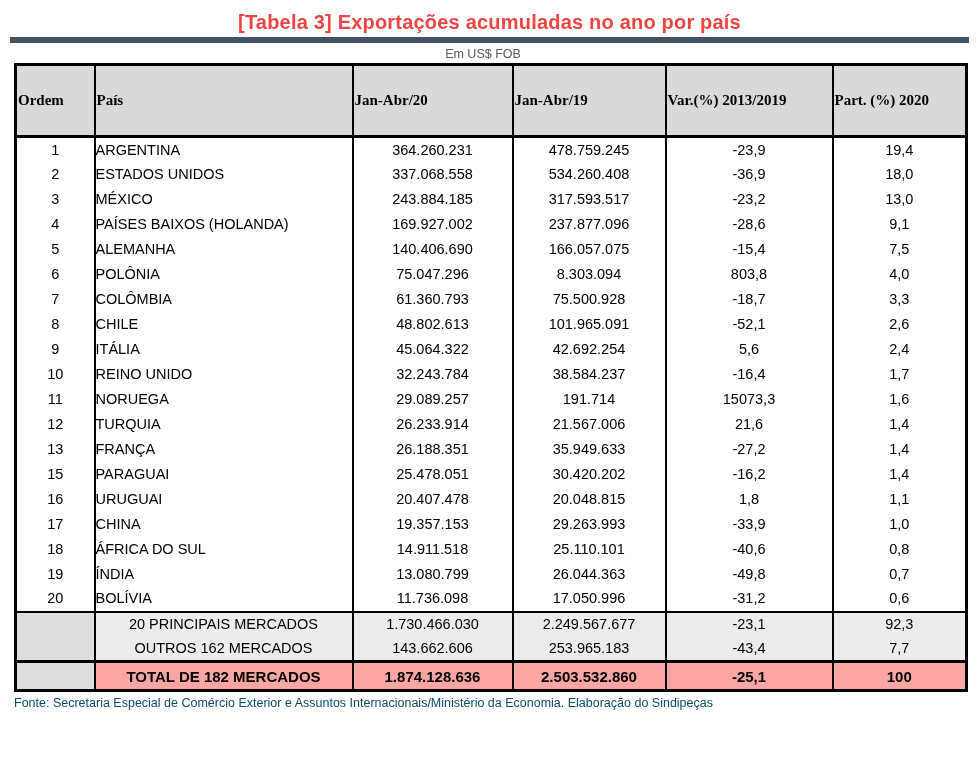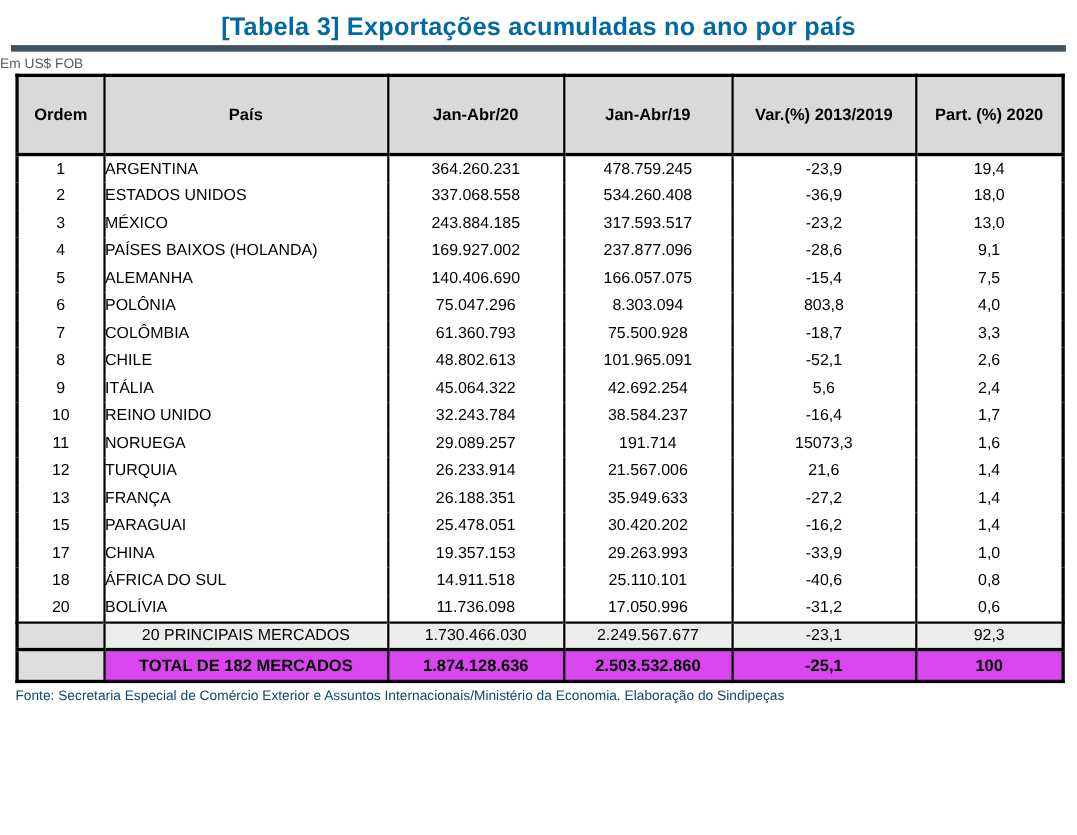--- a/index.html
+++ b/index.html
@@ -10,32 +10,32 @@
     background: #ffffff;
     font-family: "Liberation Sans", sans-serif;
     color: #000000;
     overflow: hidden;
   }
   .page { position: relative; width: 979px; height: 759px; }
 
   .doc-title {
     margin-top: 11px;
     text-align: center;
-    font-size: 23px;
+    font-size: 20px;
     font-weight: bold;
-    color: #0369a1;
+    color: #ef4444;
     letter-spacing: 0.2px;
   }
   .title-rule {
     height: 6px;
     background: #44525F;
     margin: 3px 10px 0 10px;
   }
   .unit-note {
-    text-align: left;
+    text-align: center;
     font-size: 12.5px;
     color: #595959;
     margin: 4px 13px 2px 0;
   }
 
   table.data-table {
     border-collapse: collapse;
     table-layout: fixed;
     margin-left: 14px;
     width: 951px;
@@ -48,23 +48,24 @@
   col.c-var   { width: 167px; }
   col.c-part  { width: 134px; }
 
   th {
     background: #D9D9D9;
     border: 2px solid #000000;
     border-bottom: 3px solid #000000;
     height: 72px;
     font-size: 15px;
     font-weight: bold;
-    text-align: center;
+    text-align: left;
     vertical-align: middle;
     padding: 0 1px;
+    font-family: Liberation Serif, serif;
   }
   td {
     border-left: 2px solid #000000;
     border-right: 2px solid #000000;
     font-size: 14.5px;
     text-align: center;
     vertical-align: middle;
     height: 25px;
     padding: 0;
     line-height: 1;
@@ -72,21 +73,21 @@
   }
   td.country-cell {
     text-align: left;
     padding-left: 0;
   }
   tr.summary-first td { border-top: 2px solid #000000; }
   tr.summary td { background: #ECECEC; height: 25px; }
   tr.summary td.order-cell { background: #DDDDDD; }
   tr.total td {
     border-top: 3px solid #000000;
-    background: #d946ef;
+    background: #fca5a5;
     font-weight: bold;
     font-size: 15px;
     height: 29px;
   }
   tr.total td.order-cell { background: #DDDDDD; }
   tr.total td.country-cell { text-align: center; padding-left: 0; }
   tr.summary td.country-cell { text-align: center; padding-left: 0; }
 
   .source-note {
     margin: 4px 0 0 14px;
@@ -229,53 +230,77 @@
         </tr>
         <tr class="body-row">
           <td class="order-cell">15</td>
           <td class="country-cell">PARAGUAI</td>
           <td>25.478.051</td>
           <td>30.420.202</td>
           <td>-16,2</td>
           <td>1,4</td>
         </tr>
         <tr class="body-row">
+          <td class="order-cell">16</td>
+          <td class="country-cell">URUGUAI</td>
+          <td>20.407.478</td>
+          <td>20.048.815</td>
+          <td>1,8</td>
+          <td>1,1</td>
+        </tr>
+        <tr class="body-row">
           <td class="order-cell">17</td>
           <td class="country-cell">CHINA</td>
           <td>19.357.153</td>
           <td>29.263.993</td>
           <td>-33,9</td>
           <td>1,0</td>
         </tr>
         <tr class="body-row">
           <td class="order-cell">18</td>
           <td class="country-cell">ÁFRICA DO SUL</td>
           <td>14.911.518</td>
           <td>25.110.101</td>
           <td>-40,6</td>
           <td>0,8</td>
+        </tr>
+        <tr class="body-row">
+          <td class="order-cell">19</td>
+          <td class="country-cell">ÍNDIA</td>
+          <td>13.080.799</td>
+          <td>26.044.363</td>
+          <td>-49,8</td>
+          <td>0,7</td>
         </tr>
         <tr class="body-row">
           <td class="order-cell">20</td>
           <td class="country-cell">BOLÍVIA</td>
           <td>11.736.098</td>
           <td>17.050.996</td>
           <td>-31,2</td>
           <td>0,6</td>
         </tr>
       </tbody>
     <tbody>
         <tr class="summary summary-first">
           <td class="order-cell"></td>
           <td class="country-cell">20 PRINCIPAIS MERCADOS</td>
           <td>1.730.466.030</td>
           <td>2.249.567.677</td>
           <td>-23,1</td>
           <td>92,3</td>
         </tr>
+        <tr class="summary">
+          <td class="order-cell"></td>
+          <td class="country-cell">OUTROS 162 MERCADOS</td>
+          <td>143.662.606</td>
+          <td>253.965.183</td>
+          <td>-43,4</td>
+          <td>7,7</td>
+        </tr>
         <tr class="total">
           <td class="order-cell"></td>
           <td class="country-cell">TOTAL DE 182 MERCADOS</td>
           <td>1.874.128.636</td>
           <td>2.503.532.860</td>
           <td>-25,1</td>
           <td>100</td>
         </tr>
       </tbody>
   </table>

